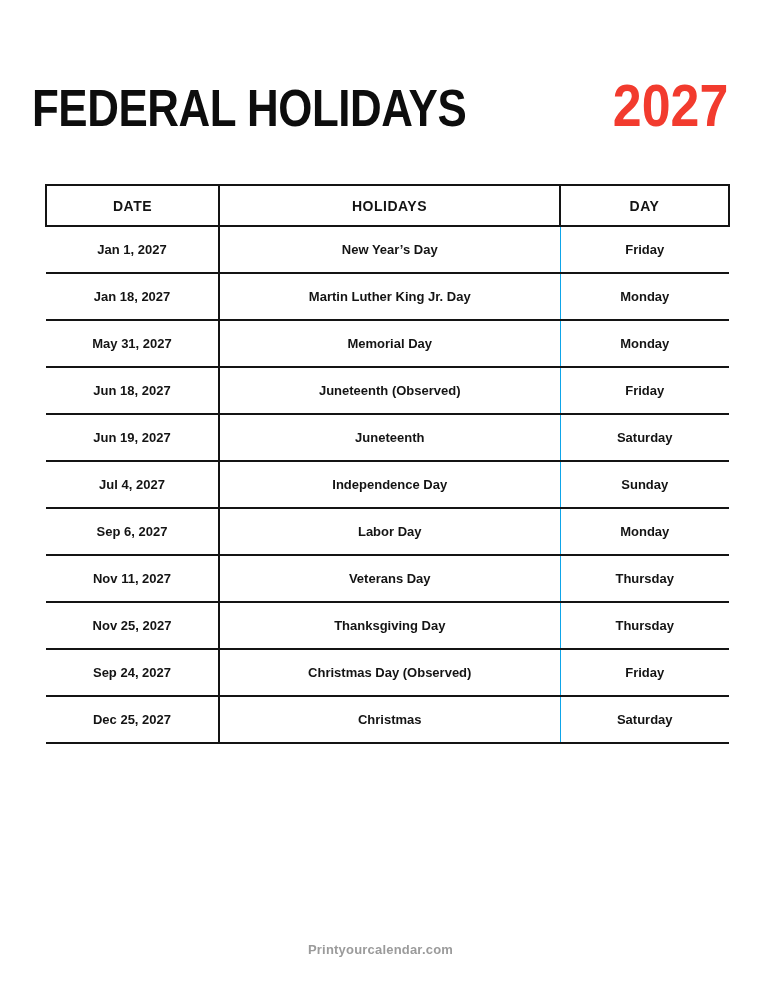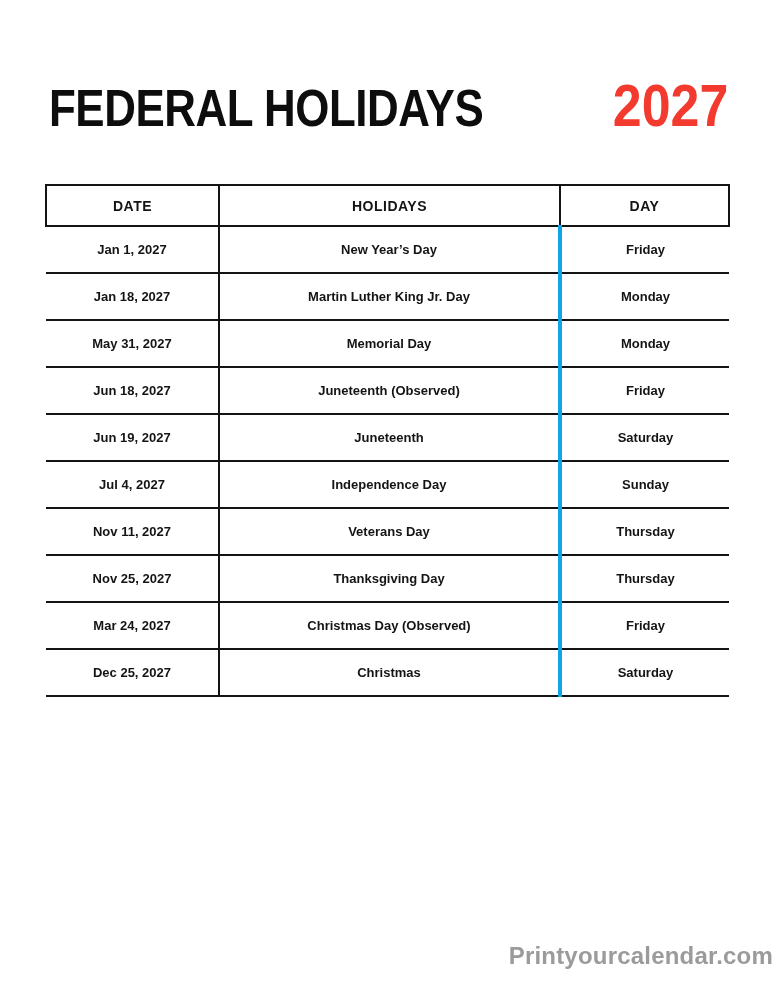--- a/index.html
+++ b/index.html
@@ -12,21 +12,21 @@
     position: relative;
     width: 773px;
     height: 1000px;
     background: #ffffff;
     overflow: hidden;
   }
 
   
   .title-row {
     position: absolute;
-    left: 49px;
+    left: 32px;
     right: 45px;
     top: 72px;
     height: 56px;
     display: flex;
     justify-content: space-between;
     align-items: baseline;
   }
   .main-title {
     font-size: 51px;
     font-weight: 800;
@@ -70,31 +70,31 @@
   .holiday-table td {
     border-bottom: 2px solid #141414;
     height: 47px;
     font-size: 13px;
     font-weight: 600;
     text-align: center;
     vertical-align: middle;
   }
   .holiday-table td.mid {
     border-left: 2px solid #141414;
-    border-right: 4px solid #0ea5e9;
+    border-right: 1px solid #0ea5e9;
   }
 
   
   .footer {
     position: absolute;
     left: 0;
-    right: 0;
+    right: 12px;
     top: 942px;
-    text-align: right;
-    font-size: 24px;
+    text-align: center;
+    font-size: 13px;
     font-weight: 700;
     color: #9b9b9b;
     letter-spacing: 0.2px;
   }
 </style>
 </head>
 <body>
 
 <div class="page">
 
@@ -142,31 +142,36 @@
           <td>Jun 19, 2027</td>
           <td class="mid">Juneteenth</td>
           <td>Saturday</td>
         </tr>
         <tr>
           <td>Jul 4, 2027</td>
           <td class="mid">Independence Day</td>
           <td>Sunday</td>
         </tr>
         <tr>
+          <td>Sep 6, 2027</td>
+          <td class="mid">Labor Day</td>
+          <td>Monday</td>
+        </tr>
+        <tr>
           <td>Nov 11, 2027</td>
           <td class="mid">Veterans Day</td>
           <td>Thursday</td>
         </tr>
         <tr>
           <td>Nov 25, 2027</td>
           <td class="mid">Thanksgiving Day</td>
           <td>Thursday</td>
         </tr>
         <tr>
-          <td>Mar 24, 2027</td>
+          <td>Sep 24, 2027</td>
           <td class="mid">Christmas Day (Observed)</td>
           <td>Friday</td>
         </tr>
         <tr>
           <td>Dec 25, 2027</td>
           <td class="mid">Christmas</td>
           <td>Saturday</td>
         </tr>
       </tbody>
   </table>

